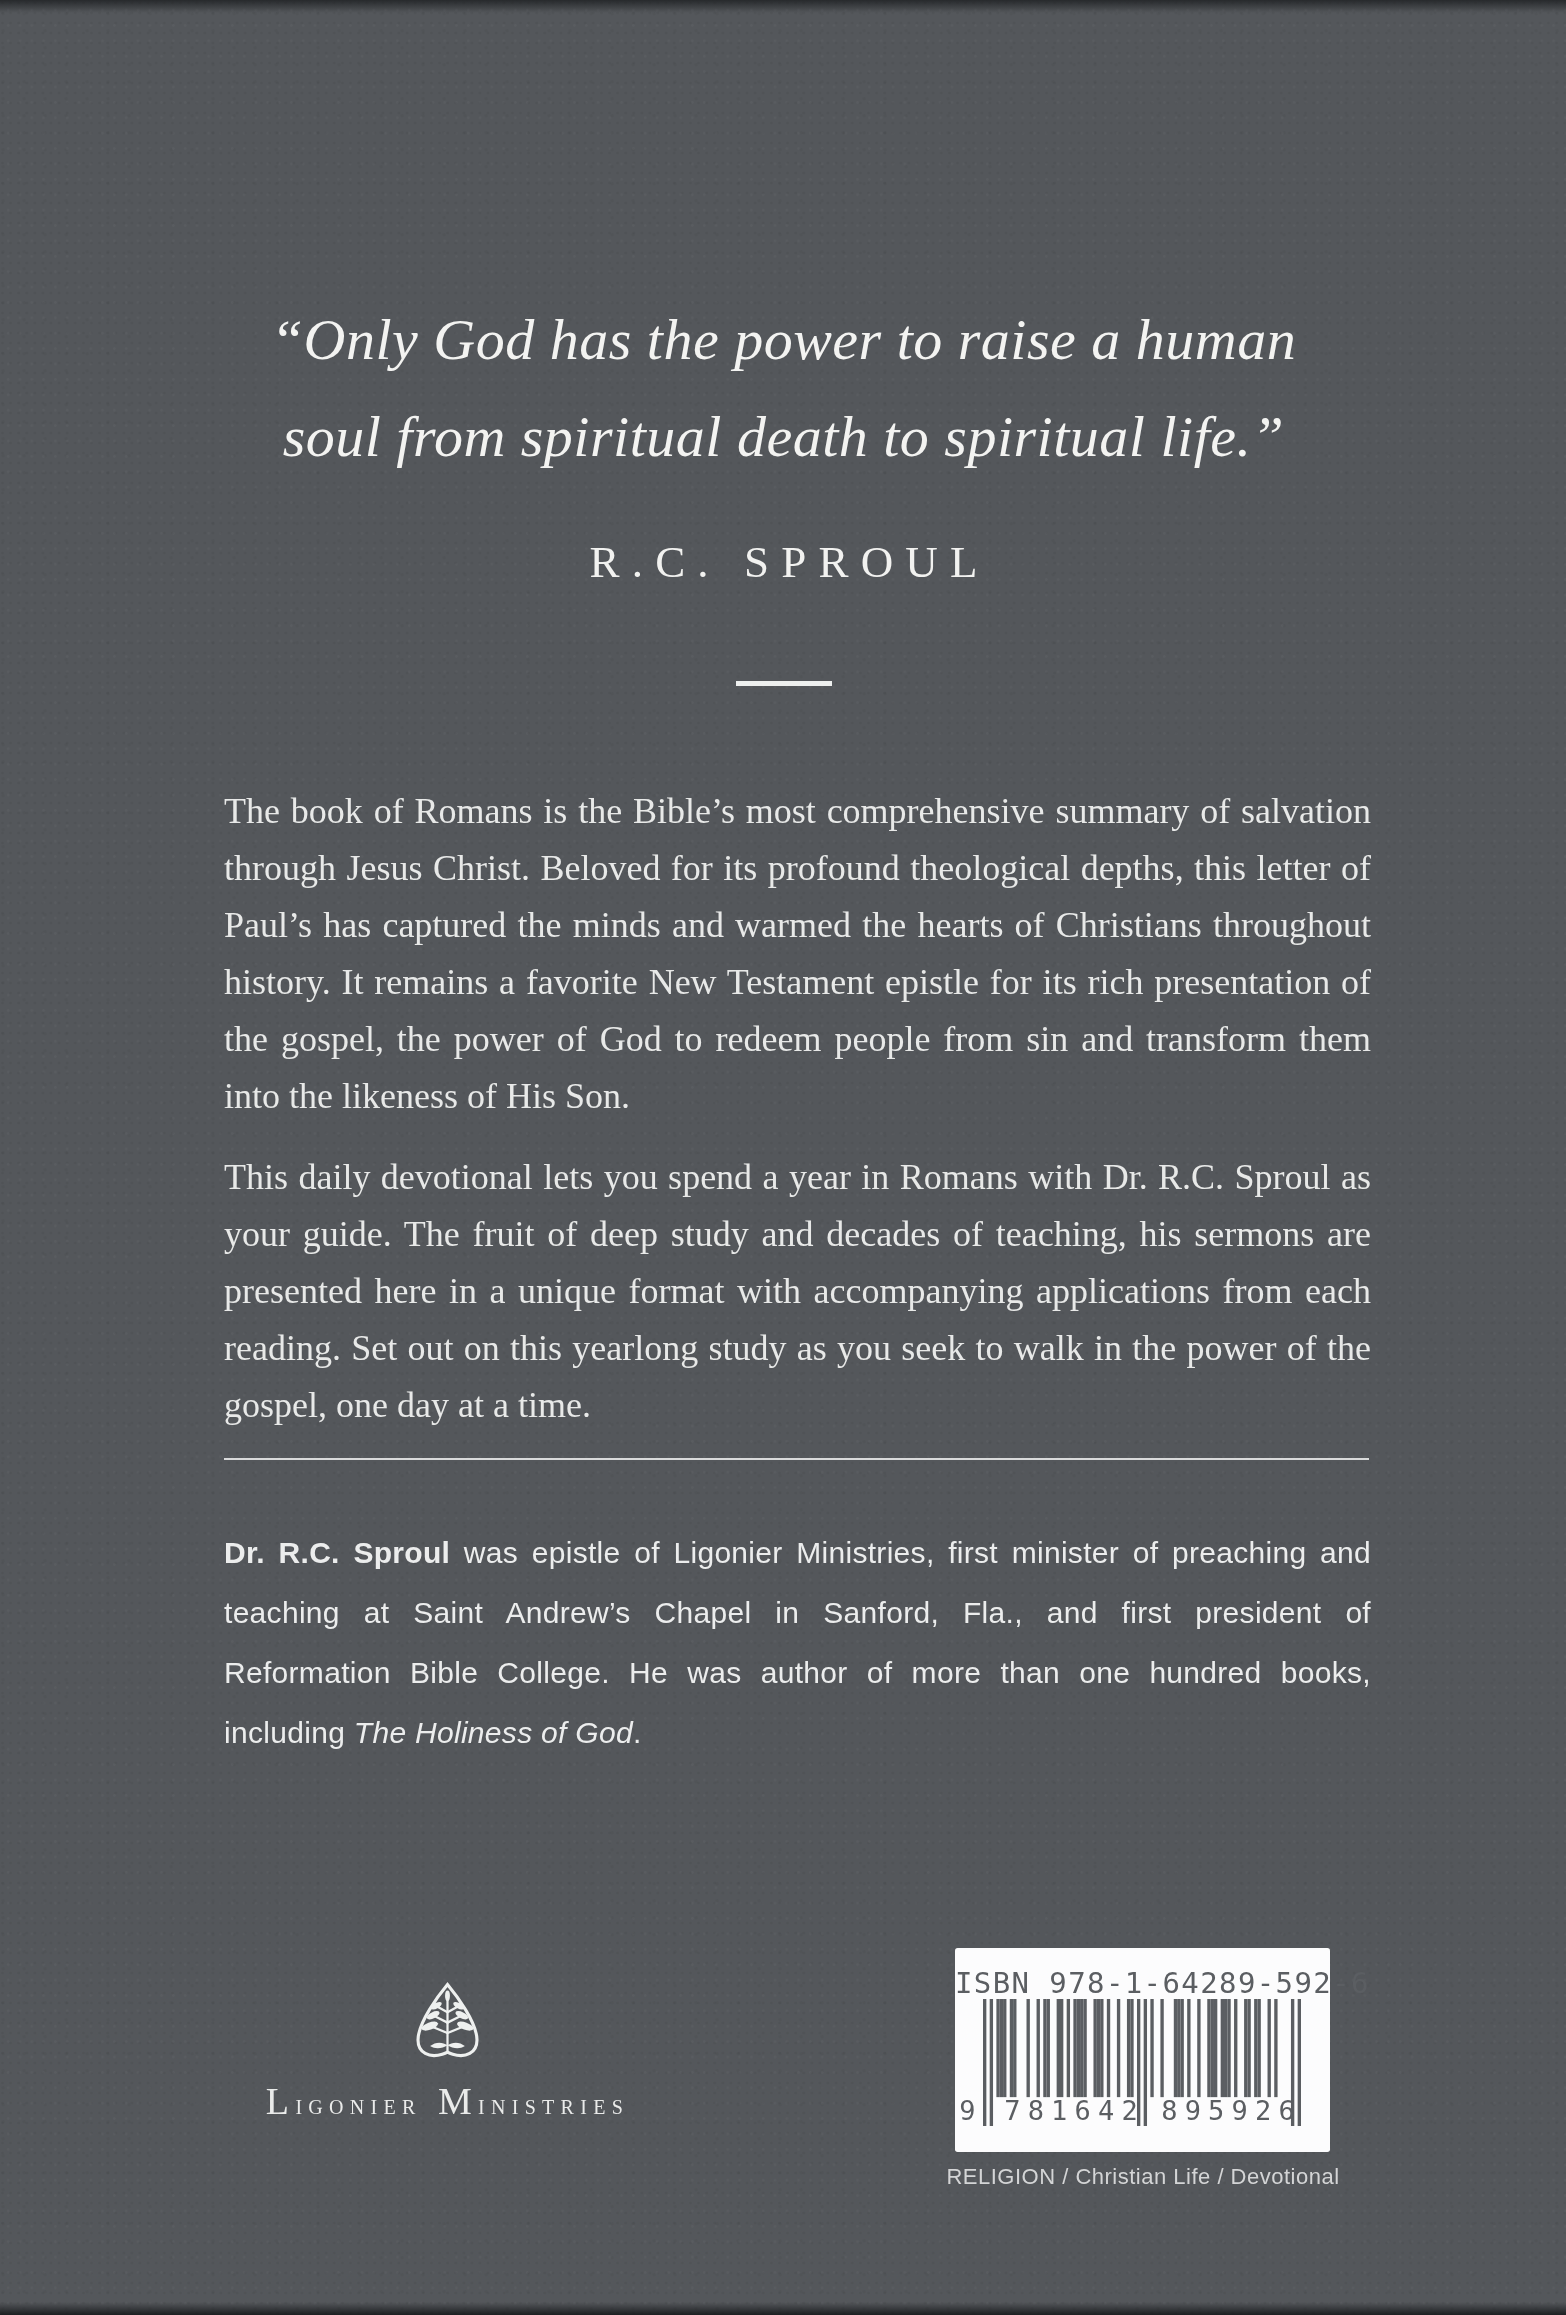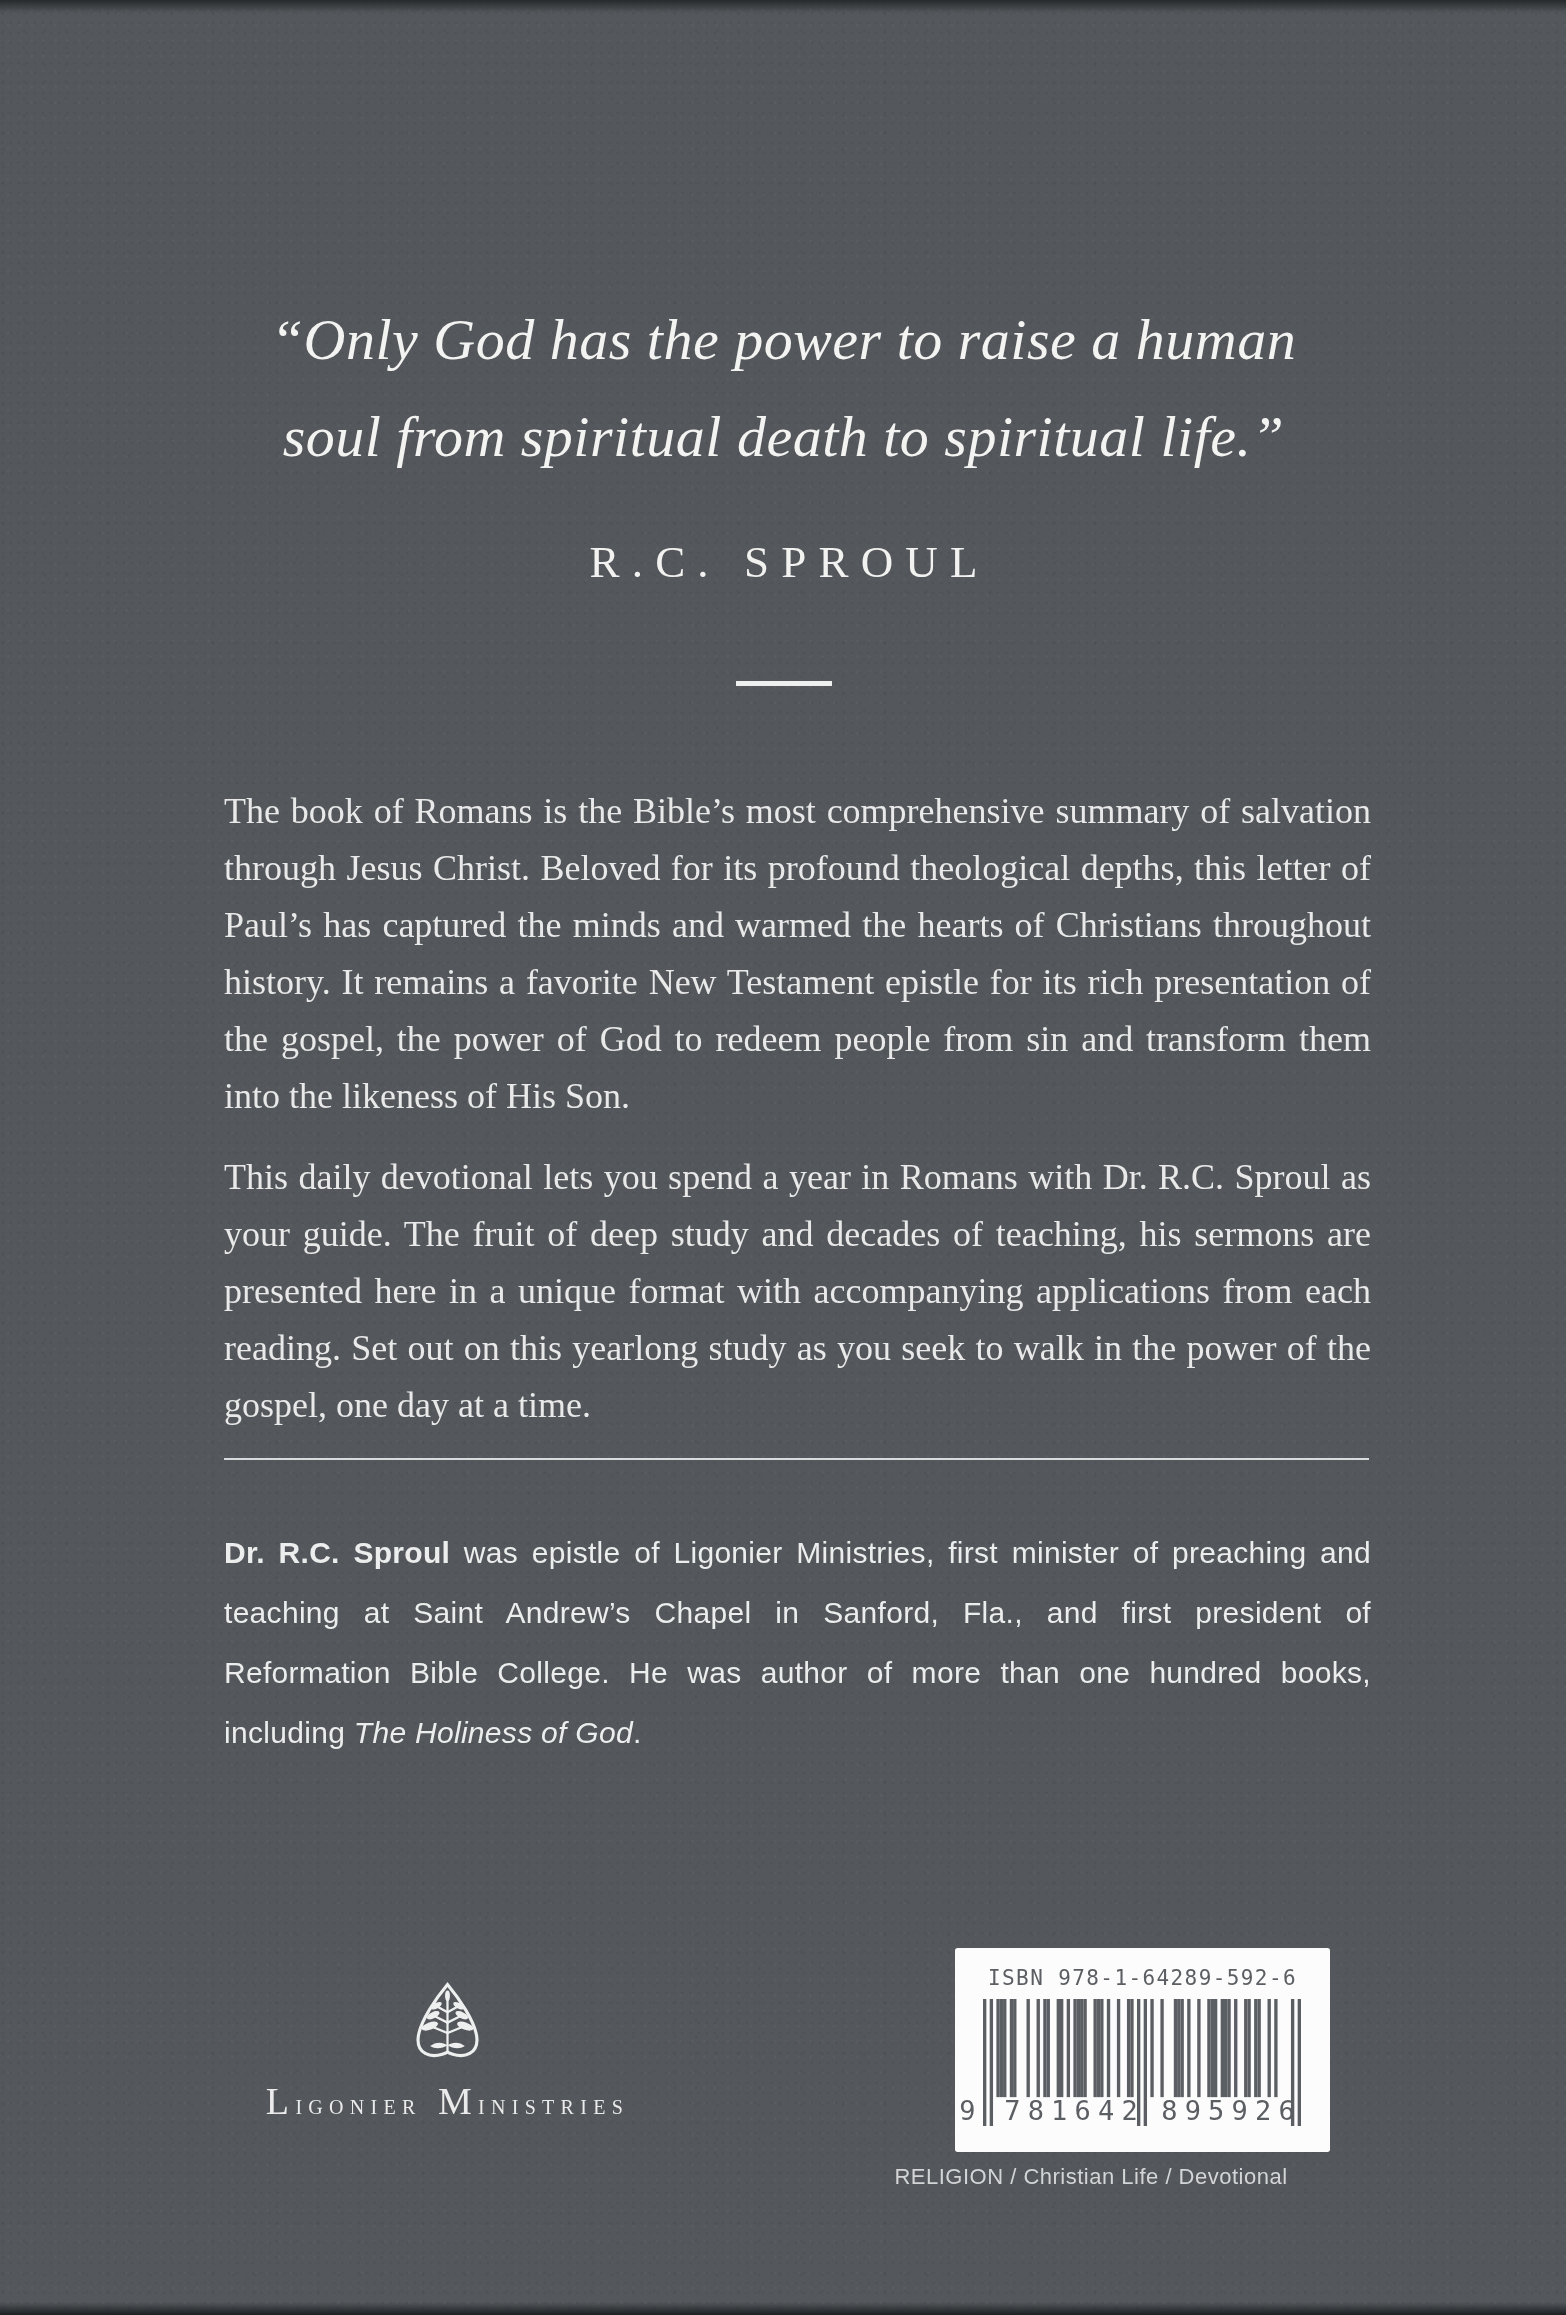--- a/index.html
+++ b/index.html
@@ -76,36 +76,36 @@
   .pub-sc{font-size:20px;letter-spacing:6.3px;color:#eaebea;}
 
   .barcode-box{
     position:absolute;top:1948px;left:955px;width:375px;height:204px;
     background:#fcfcfd;border-radius:2.7px;
   }
   .isbn{
     position:absolute;top:18px;left:0;width:100%;
     text-align:center;
     font-family:"DejaVu Sans Mono", monospace;
-    font-size:21px;letter-spacing:1.4px;
+    font-size:29px;letter-spacing:1.4px;
     color:#5b5e62;white-space:nowrap;
   }
   .bars{position:absolute;top:51px;left:28px;}
   .digits{
     position:absolute;top:147px;left:0;width:100%;height:38px;
     font-family:"DejaVu Sans Mono", monospace;
     font-size:27px;color:#5b5e62;
   }
   .digits span{position:absolute;top:0;display:block;text-align:center;}
   .d9{left:0px;width:25px;}
   .g1{left:42px;width:136px;letter-spacing:7.2px;text-indent:7.2px;}
   .g2{left:199px;width:136px;letter-spacing:7.2px;text-indent:7.2px;}
 
   .category{
-    position:absolute;top:2164px;left:885px;width:412px;
+    position:absolute;top:2164px;left:937px;width:412px;
     text-align:center;
     font-family:"Liberation Sans", sans-serif;
     font-size:22px;letter-spacing:0.5px;
     color:#d4d5d6;white-space:nowrap;
   }
 </style>
 </head>
 <body>
 
 <div class="page">

